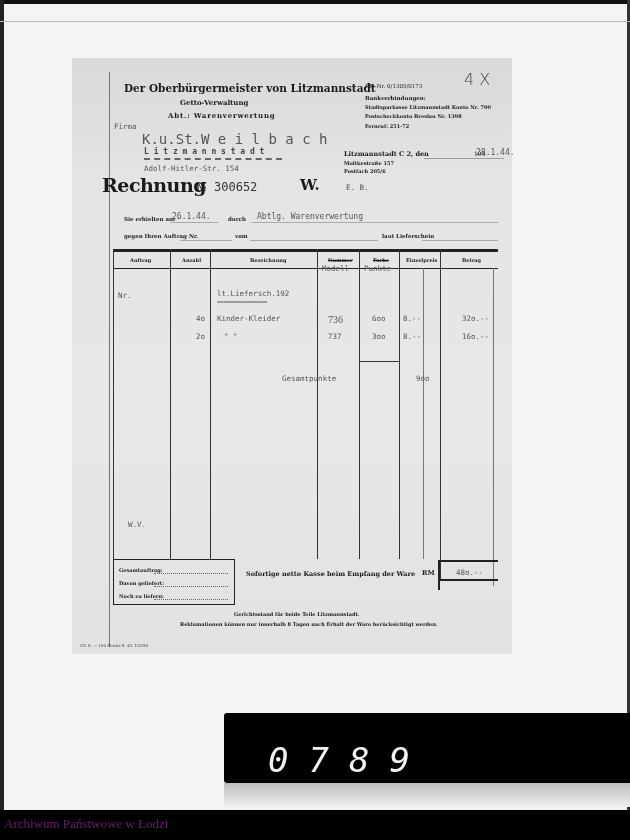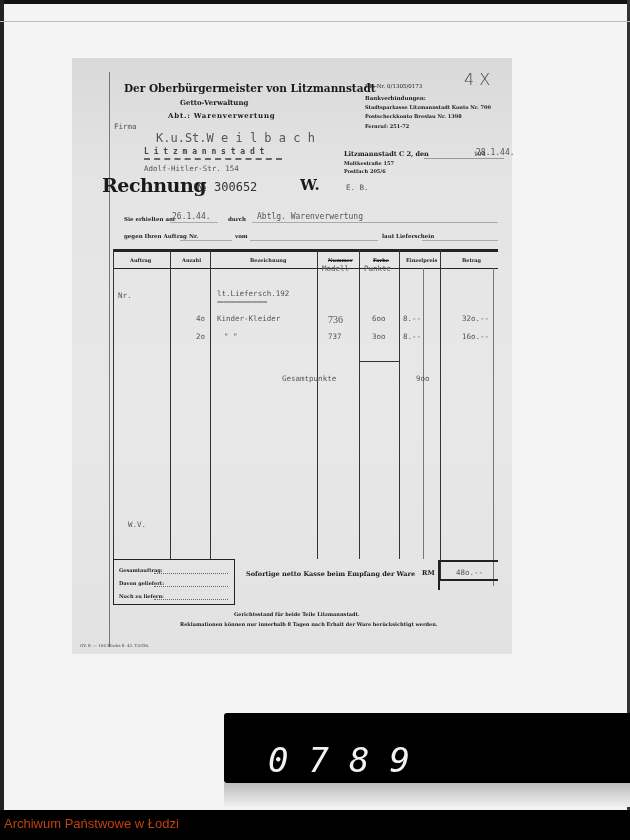--- a/index.html
+++ b/index.html
@@ -14,21 +14,21 @@
   .mono { font-family:"DejaVu Sans Mono", monospace; color:#555; }
   .small { font-size:5px; }
   .vline { position:absolute; width:1px; background:#333; }
   .hline { position:absolute; height:1px; background:#444; }
   .dotline { position:absolute; height:0; border-bottom:1px dotted #666; }
   .thick { position:absolute; height:2px; background:#222; }
   .filmstrip { position:absolute; left:224px; top:713px; width:406px; height:70px; background:#000; border-radius:3px 0 0 3px; }
   .counter { position:absolute; left:268px; top:740px; font-family:"DejaVu Sans Mono", monospace; font-size:34px; color:#f2f2f2; letter-spacing:20px; font-style:italic; font-weight:normal; }
   .below-strip { position:absolute; left:224px; top:783px; width:406px; height:24px; background:linear-gradient(180deg,#bcbcbc,#f0f0f0); }
   .footer-bar { position:absolute; left:0; top:810px; width:630px; height:30px; background:#000; }
-  .footer-text { position:absolute; left:4px; top:816px; font-family:Liberation Sans, sans-serif; font-size:13px; color:#c2410c; }
+  .footer-text { position:absolute; left:4px; top:816px; font-family:Liberation Serif, serif; font-size:13px; color:#701a75; }
 </style>
 </head>
 <body>
 
 <div class="frame-top"></div>
 <div class="frame-left"></div>
 <div class="frame-right"></div>
 <div class="topline"></div>
 
 <div class="paper">
@@ -41,21 +41,21 @@
 
   <div class="abs" style="left:293px; top:25px; font-size:5.5px;">RB.-Nr. 0/1305/0173</div>
   <div class="abs" style="left:392px; top:12px; font-size:16px; font-family:'DejaVu Sans',sans-serif; color:#444; font-weight:300;">4 X</div>
 
   <div class="abs fraktur" style="left:293px; top:37px; font-size:5.5px;">Bankverbindungen:</div>
   <div class="abs fraktur" style="left:293px; top:46px; font-size:5px;">Stadtsparkasse Litzmannstadt Konto Nr. 700</div>
   <div class="abs fraktur" style="left:293px; top:55px; font-size:5px;">Postscheckkonto Breslau Nr. 1398</div>
   <div class="abs fraktur" style="left:293px; top:65px; font-size:5px;">Fernruf: 251-72</div>
 
   <div class="abs mono" style="left:42px; top:64px; font-size:7.5px;">Firma</div>
-  <div class="abs mono" style="left:70px; top:73px; font-size:12px;margin-left:14px;">K.u.St.W e i l b a c h</div>
+  <div class="abs mono" style="left:70px; top:73px; font-size:14px;">K.u.St.W e i l b a c h</div>
   <div class="abs mono" style="left:72px; top:89px; font-size:8px; font-weight:bold; color:#444;">L i t z m a n n s t a d t</div>
   <div class="dotline" style="left:72px; top:100px; width:138px; border-bottom:2px dashed #666;"></div>
   <div class="abs mono" style="left:72px; top:106px; font-size:7.5px;">Adolf-Hitler-Str. 154</div>
 
   <div class="abs fraktur" style="left:272px; top:92px; font-size:6.5px;">Litzmannstadt C 2, den</div>
   <div class="abs mono" style="left:356px; top:90px; font-size:8px;margin-left:48px;">28.1.44.</div>
   <div class="dotline" style="left:352px; top:100px; width:80px; border-bottom:1px solid #999;"></div>
   <div class="abs" style="left:402px; top:92px; font-size:6px;">194</div>
   <div class="abs fraktur" style="left:272px; top:102px; font-size:5px;">Moltkestraße 157</div>
   <div class="abs fraktur" style="left:272px; top:110px; font-size:5px;">Postfach 205/6</div>

